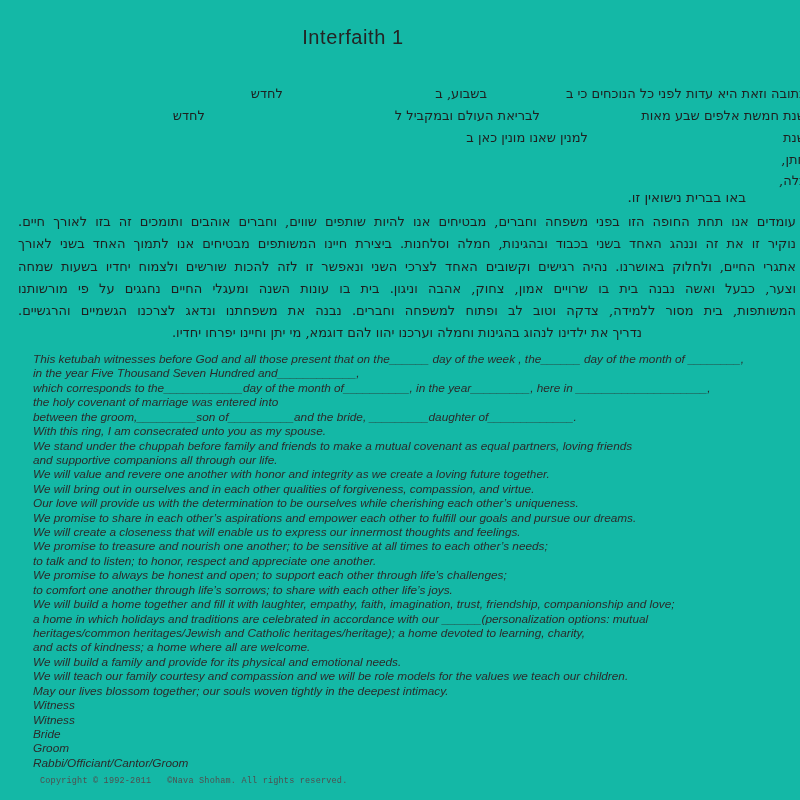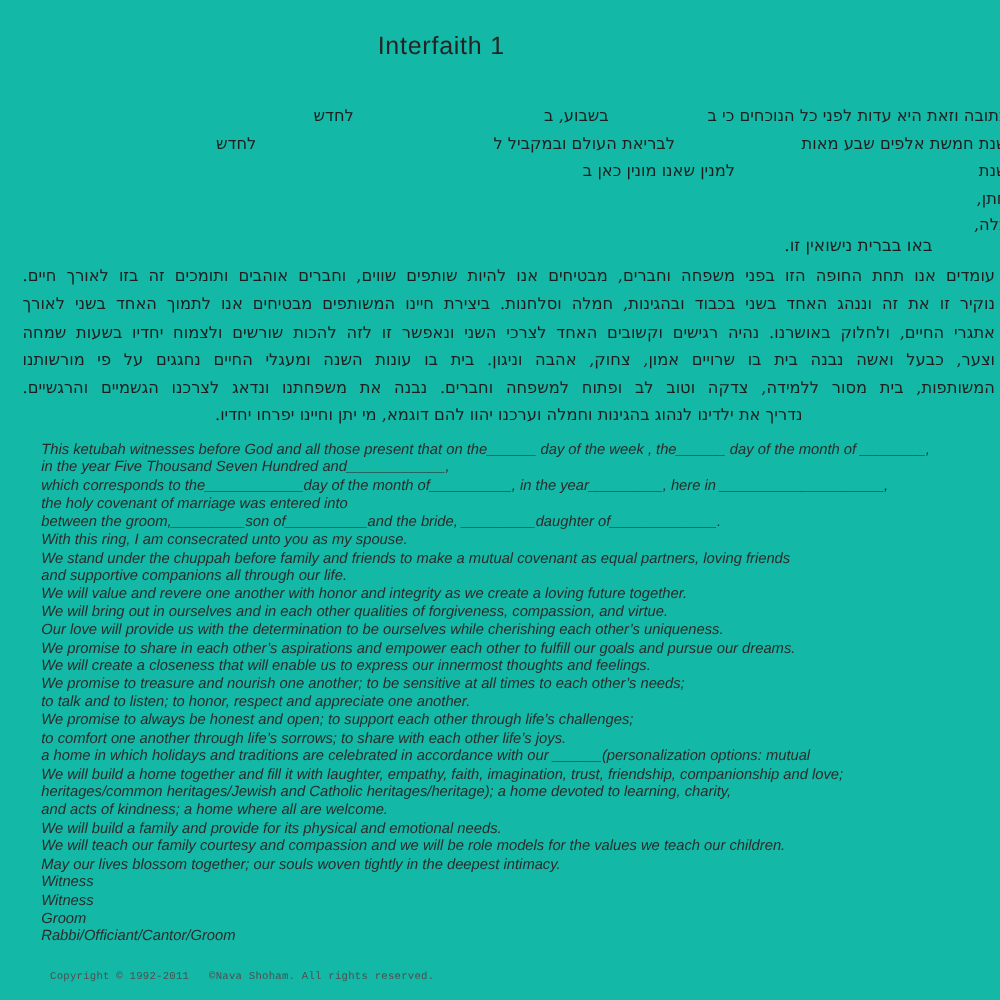--- a/index.html
+++ b/index.html
@@ -114,31 +114,32 @@
         <div class="en-line">and supportive companions all through our life.</div>
         <div class="en-line">We will value and revere one another with honor and integrity as we create a loving future together.</div>
         <div class="en-line">We will bring out in ourselves and in each other qualities of forgiveness, compassion, and virtue.</div>
         <div class="en-line">Our love will provide us with the determination to be ourselves while cherishing each other’s uniqueness.</div>
         <div class="en-line">We promise to share in each other’s aspirations and empower each other to fulfill our goals and pursue our dreams.</div>
         <div class="en-line">We will create a closeness that will enable us to express our innermost thoughts and feelings.</div>
         <div class="en-line">We promise to treasure and nourish one another; to be sensitive at all times to each other’s needs;</div>
         <div class="en-line">to talk and to listen; to honor, respect and appreciate one another.</div>
         <div class="en-line">We promise to always be honest and open; to support each other through life’s challenges;</div>
         <div class="en-line">to comfort one another through life’s sorrows; to share with each other life’s joys.</div>
+        <div class="en-line">We will build a home together and fill it with laughter, empathy, faith, imagination, trust, friendship, companionship and love;</div>
         <div class="en-line">a home in which holidays and traditions are celebrated in accordance with our ______(personalization options: mutual</div>
-        <div class="en-line">We will build a home together and fill it with laughter, empathy, faith, imagination, trust, friendship, companionship and love;</div>
         <div class="en-line">heritages/common heritages/Jewish and Catholic heritages/heritage); a home devoted to learning, charity,</div>
         <div class="en-line">and acts of kindness; a home where all are welcome.</div>
         <div class="en-line">We will build a family and provide for its physical and emotional needs.</div>
         <div class="en-line">We will teach our family courtesy and compassion and we will be role models for the values we teach our children.</div>
         <div class="en-line">May our lives blossom together; our souls woven tightly in the deepest intimacy.</div>
       </div>
     <div>
         <div class="sig-line">Witness</div>
         <div class="sig-line">Witness</div>
+        <div class="sig-line">Bride</div>
         <div class="sig-line">Groom</div>
         <div class="sig-line">Rabbi/Officiant/Cantor/Groom</div>
       </div>
   </div>
 
   <div class="copyright">Copyright © 1992-2011   ©Nava Shoham. All rights reserved.</div>
 
 </div>
 
 </body></html>

